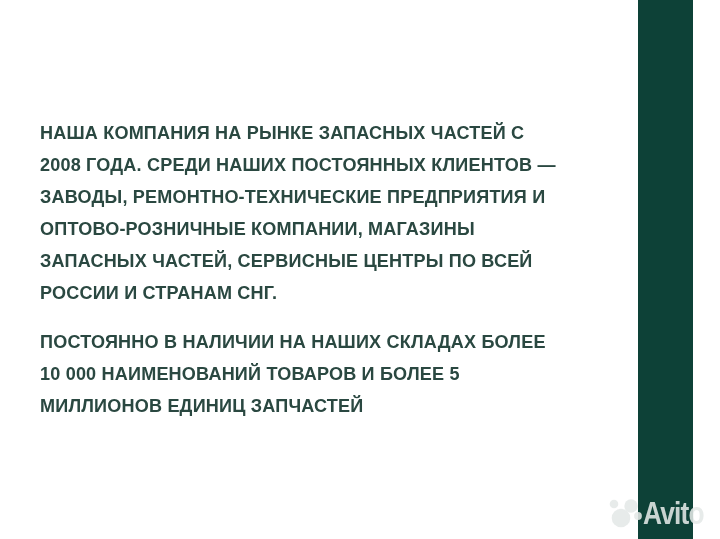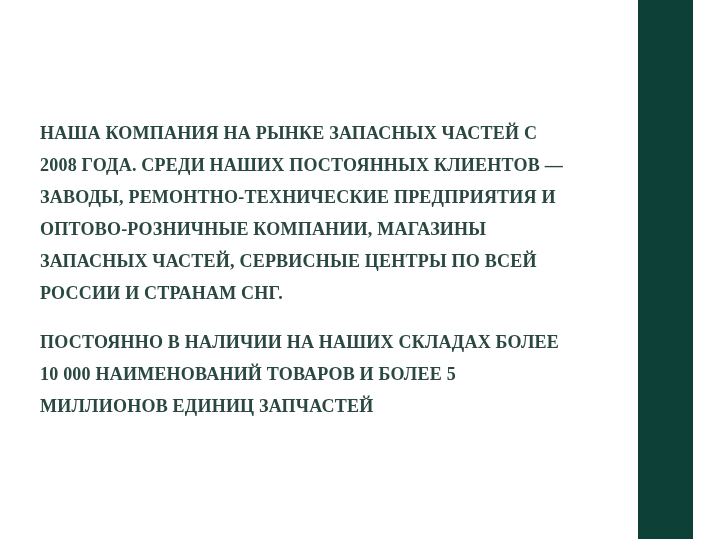--- a/index.html
+++ b/index.html
@@ -6,21 +6,21 @@
     margin: 0;
     padding: 0;
     background: #ffffff;
   }
   .canvas {
     position: relative;
     width: 720px;
     height: 539px;
     background: #ffffff;
     overflow: hidden;
-    font-family: Liberation Serif, serif;
+    font-family: Liberation Sans, sans-serif;
   }
   .accent-bar {
     position: absolute;
     left: 638px;
     top: 0;
     width: 55px;
     height: 539px;
     background: #0d4137;
   }
   .text-block {
@@ -89,14 +89,23 @@
       <span class="line">ЗАПАСНЫХ ЧАСТЕЙ, СЕРВИСНЫЕ ЦЕНТРЫ ПО ВСЕЙ</span>
       <span class="line">РОССИИ И СТРАНАМ СНГ.</span>
     </p>
     <p class="para">
       <span class="line">ПОСТОЯННО В НАЛИЧИИ НА НАШИХ СКЛАДАХ БОЛЕЕ</span>
       <span class="line">10 000 НАИМЕНОВАНИЙ ТОВАРОВ И БОЛЕЕ 5</span>
       <span class="line">МИЛЛИОНОВ ЕДИНИЦ ЗАПЧАСТЕЙ</span>
     </p>
   </div>
 
+  <div class="watermark">
+    <svg width="50" height="40" viewBox="0 0 50 40" aria-hidden="true">
+      <circle cx="12" cy="11" r="4.3" fill="rgba(228,232,231,0.88)"></circle>
+      <circle cx="29" cy="13" r="6.7" fill="rgba(228,232,231,0.88)"></circle>
+      <circle cx="19" cy="25" r="9.3" fill="rgba(228,232,231,0.88)"></circle>
+      <circle cx="36" cy="23" r="3.9" fill="rgba(228,232,231,0.88)"></circle>
+    </svg>
+    <span class="wordmark">Avito</span>
+  </div>
 
 </div>
 
 </body></html>

